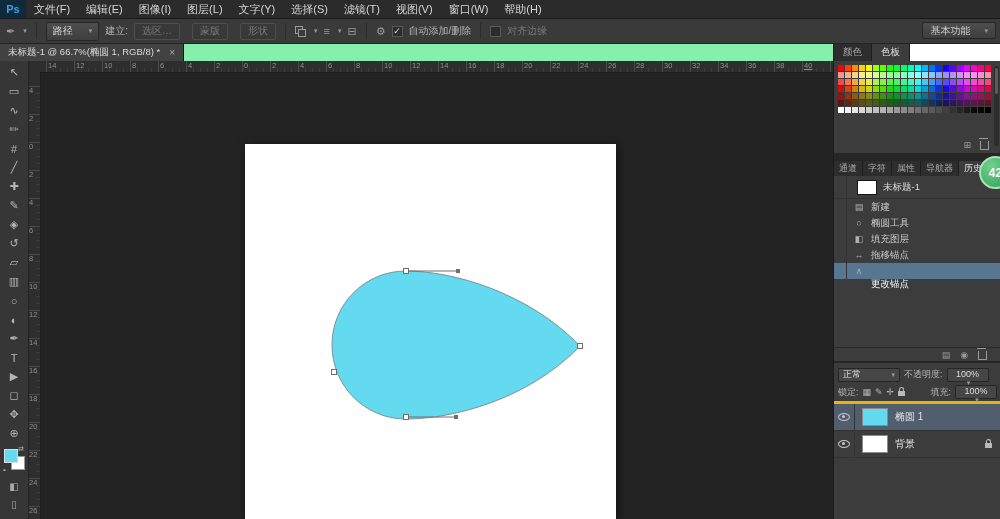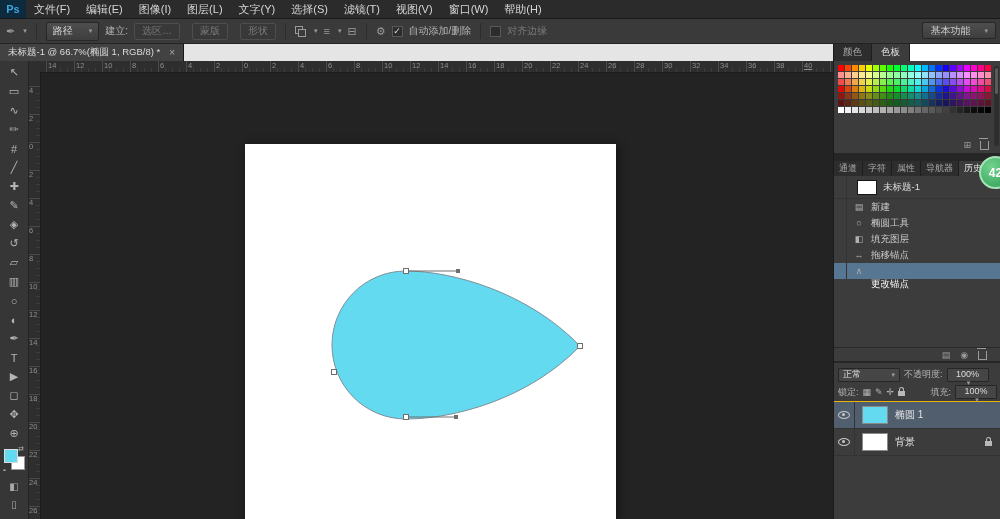--- a/index.html
+++ b/index.html
@@ -28,21 +28,21 @@
   .sq2 i:first-child{left:0;top:0;}
   .sq2 i:last-child{left:3px;top:3px;background:#3a3a3a;}
   .checkbox{width:9px;height:9px;background:#2c2c2c;border:1px solid #585858;color:#ddd;
             font-size:9px;line-height:8px;text-align:center;}
   .checkbox.empty{color:transparent;}
   .dim{color:#777 !important;}
   .workspace-btn{position:absolute;right:4px;top:3px;height:17px;background:linear-gradient(#4e4e4e,#3e3e3e);
                  border:1px solid #272727;border-radius:2px;color:#ccc;font-size:10px;display:flex;
                  align-items:center;padding:0 7px;gap:12px;box-sizing:border-box;}
   
-  .tabstrip{position:absolute;left:0;top:44px;width:833px;height:17px;background:#e5e5e5;border-bottom:1px solid #1a1a1a;text-align:center;}
+  .tabstrip{position:absolute;left:0;top:44px;width:833px;height:17px;background:#86efac;border-bottom:1px solid #1a1a1a;text-align:center;}
   .doc-tab{position:absolute;left:0;top:0;height:17px;background:#424242;color:#dcdcdc;font-size:9.5px;
            display:flex;align-items:center;padding:0 8px;gap:9px;border-right:1px solid #181818;white-space:nowrap;}
   .doc-close{color:#a8a8a8;font-size:10px;}
   
   .toolbar{position:absolute;left:0;top:61px;width:28px;height:458px;background:#363636;border-right:1px solid #242424;z-index:4;}
   .tool{width:28px;height:19px;display:flex;align-items:center;justify-content:center;color:#b4b4b4;font-size:11px;}
   .chip-bg{position:absolute;left:11px;top:395px;width:12px;height:12px;background:#fff;border:1px solid #999;}
   .chip-fg{position:absolute;left:4px;top:388px;width:12px;height:12px;border:1px solid #ddd;z-index:2;}
   .chip-swap{position:absolute;left:18px;top:384px;font-size:7px;color:#b4b4b4;}
   .chip-mini{position:absolute;left:3px;top:406px;font-size:6px;color:#b4b4b4;letter-spacing:-1px;}
@@ -98,21 +98,21 @@
   .layers-panel{position:absolute;left:0;top:319px;width:167px;height:156px;background:#3c3c3c;}
   .blend-row{height:20px;display:flex;align-items:center;padding:3px 4px 0 4px;gap:4px;box-sizing:border-box;}
   .field{background:#464646;border:1px solid #262626;border-radius:1px;color:#ddd;font-size:9px;
          display:flex;align-items:center;justify-content:space-between;padding:0 4px;height:14px;box-sizing:border-box;}
   .blend-field{width:62px;}
   .small-label{font-size:9px;color:#b5b5b5;white-space:nowrap;}
   .opacity-field{width:42px;flex-direction:column;}
   .lock-row{height:18px;display:flex;align-items:center;padding:0 4px;gap:4px;}
   .lock-icons{display:flex;gap:4px;color:#b5b5b5;font-size:9px;align-items:center;}
   .layer-row{height:26px;display:flex;align-items:center;border-bottom:1px solid #333;}
-  .layer-row:first-of-type{border-top:1px solid #eab308;}
+  .layer-row:first-of-type{border-top:3px solid #eab308;}
   .layer-row.selected{background:#505e6d;}
   .eye-cell{width:20px;height:100%;border-right:1px solid #333;display:flex;align-items:center;justify-content:center;flex:none;}
   .eye{width:10px;height:6px;border:1px solid #c8c8c8;border-radius:50%;position:relative;}
   .eye::after{content:"";position:absolute;left:3px;top:1px;width:3px;height:3px;border-radius:50%;background:#c8c8c8;}
   .layer-thumb{width:26px;height:18px;border:1px solid #8a8a8a;margin:0 7px;flex:none;box-sizing:border-box;}
   .layer-label{font-size:10px;color:#e2e2e2;white-space:nowrap;}
   .lockicon{position:relative;width:7px;height:5px;background:#b9b9b9;margin-top:3px;flex:none;}
   .lockicon::before{content:"";position:absolute;left:1px;top:-4px;width:3px;height:4px;border:1px solid #b9b9b9;
                     border-bottom:none;border-radius:3px 3px 0 0;}
   .bg-lock{margin-left:auto;margin-right:9px;display:none;}

